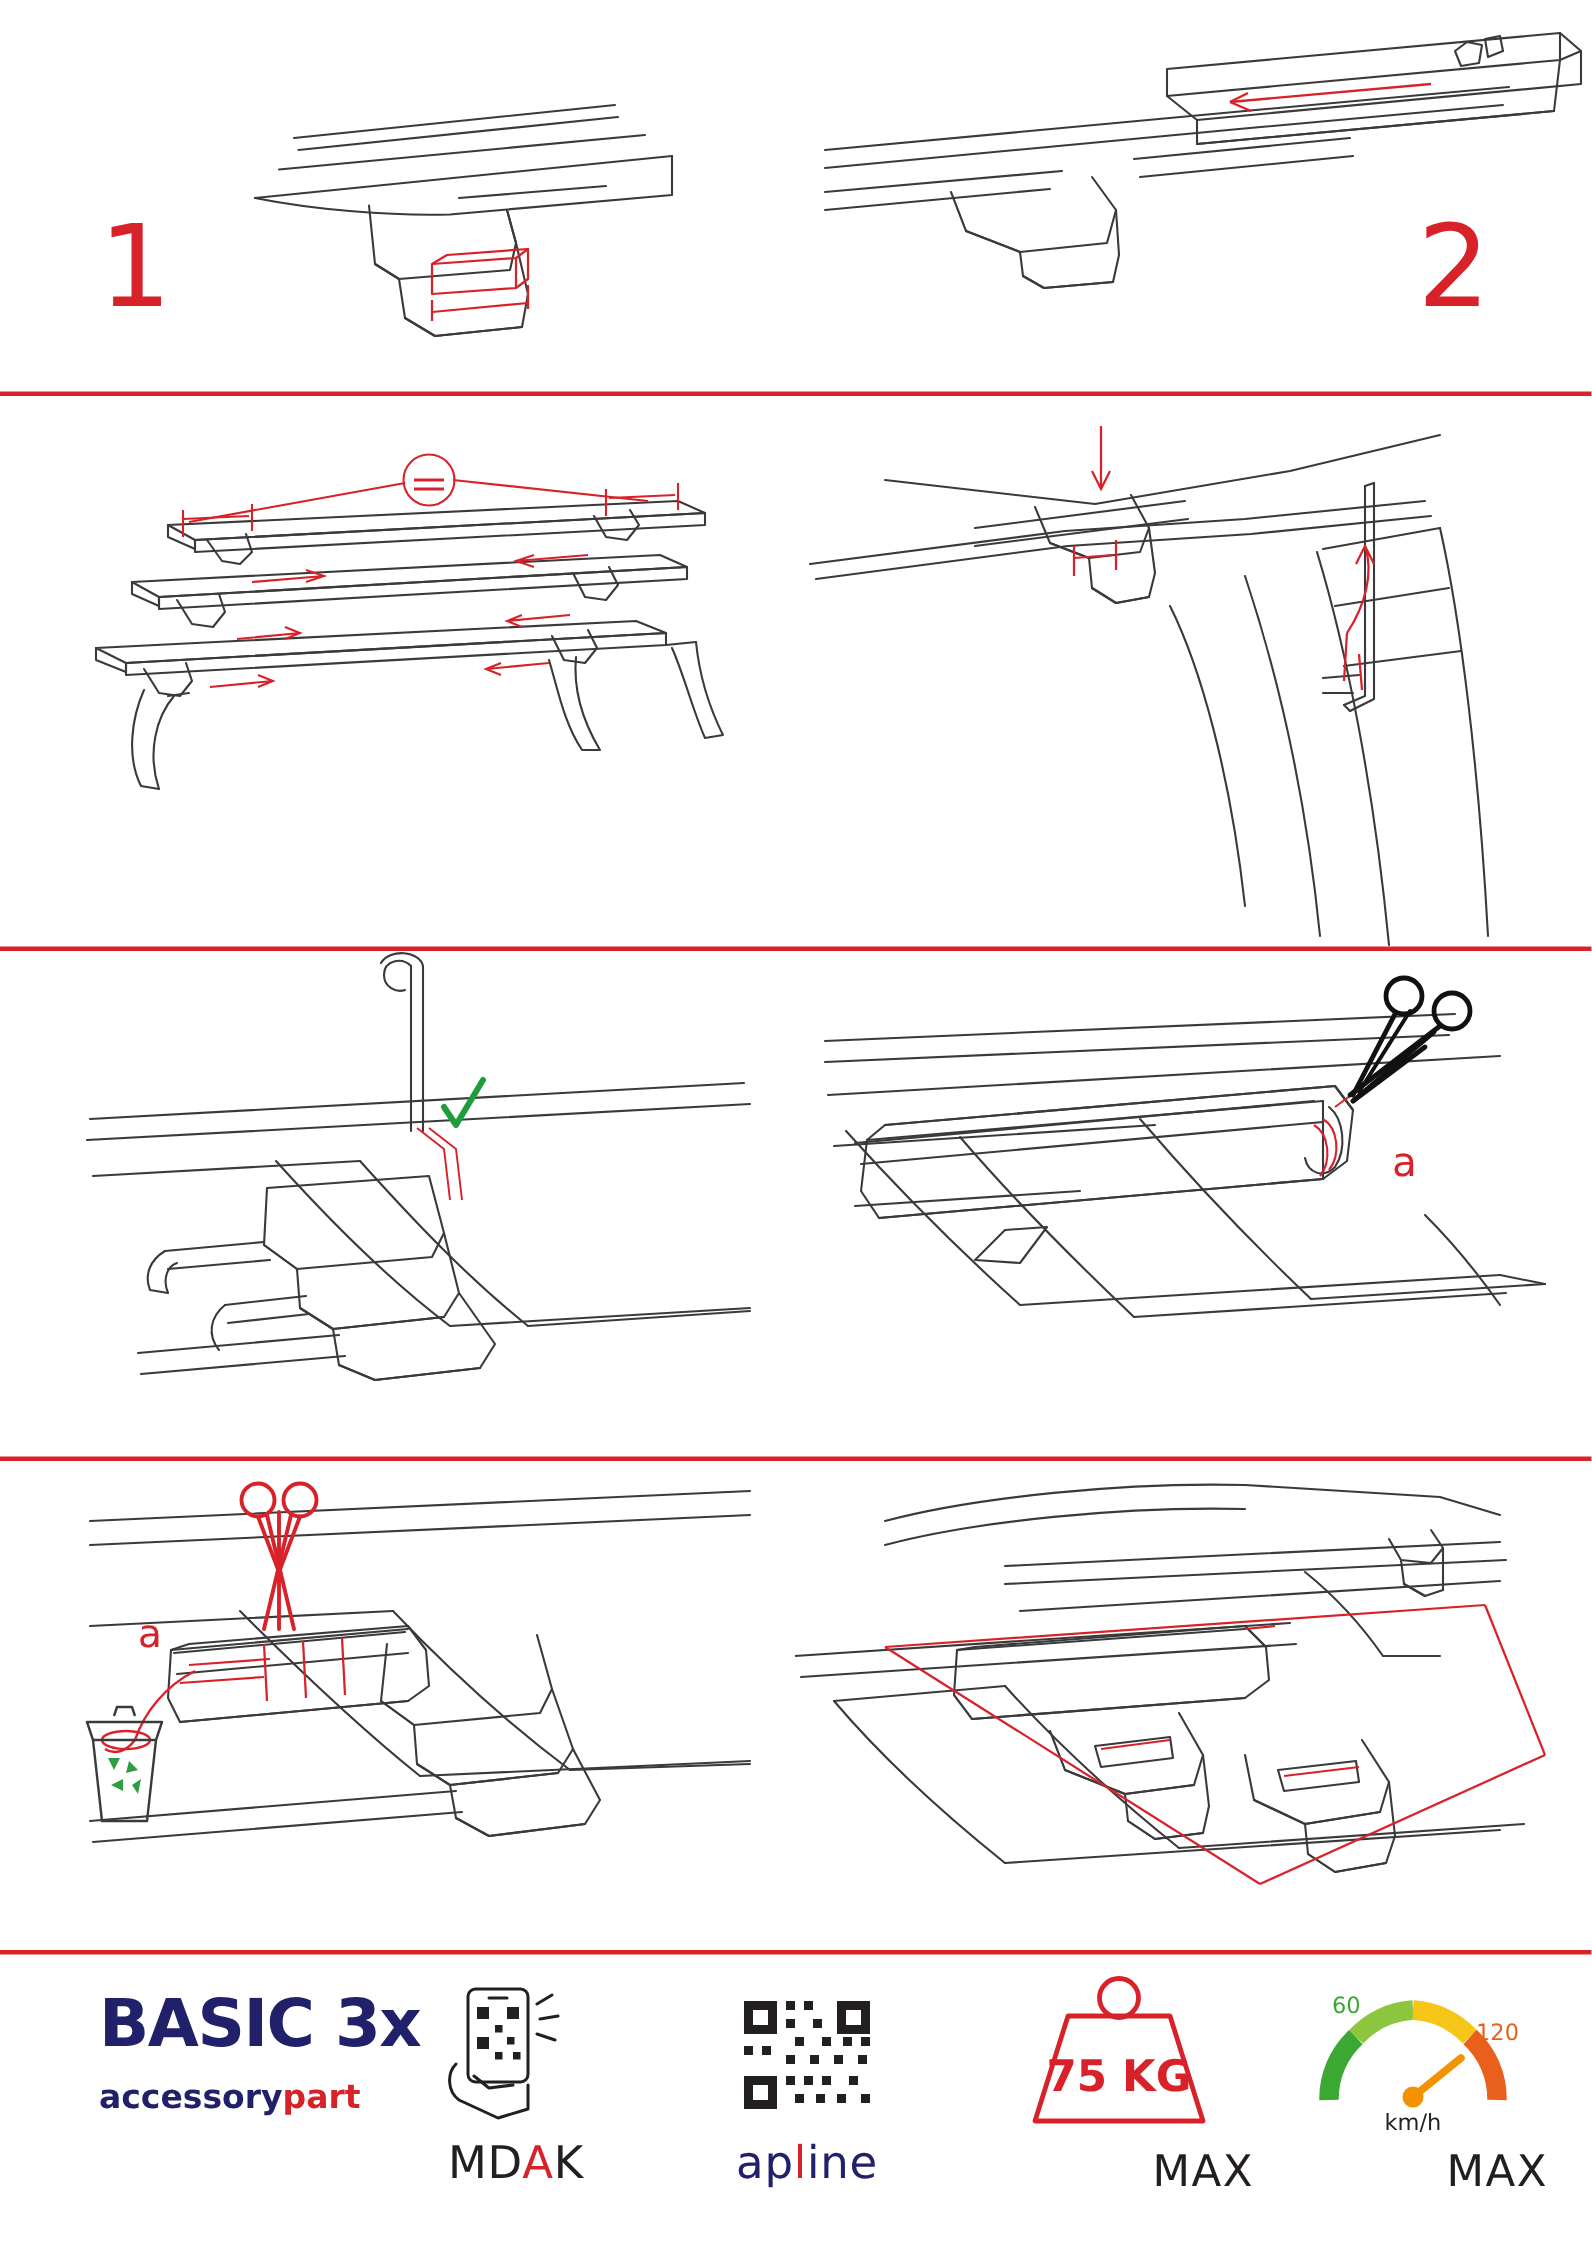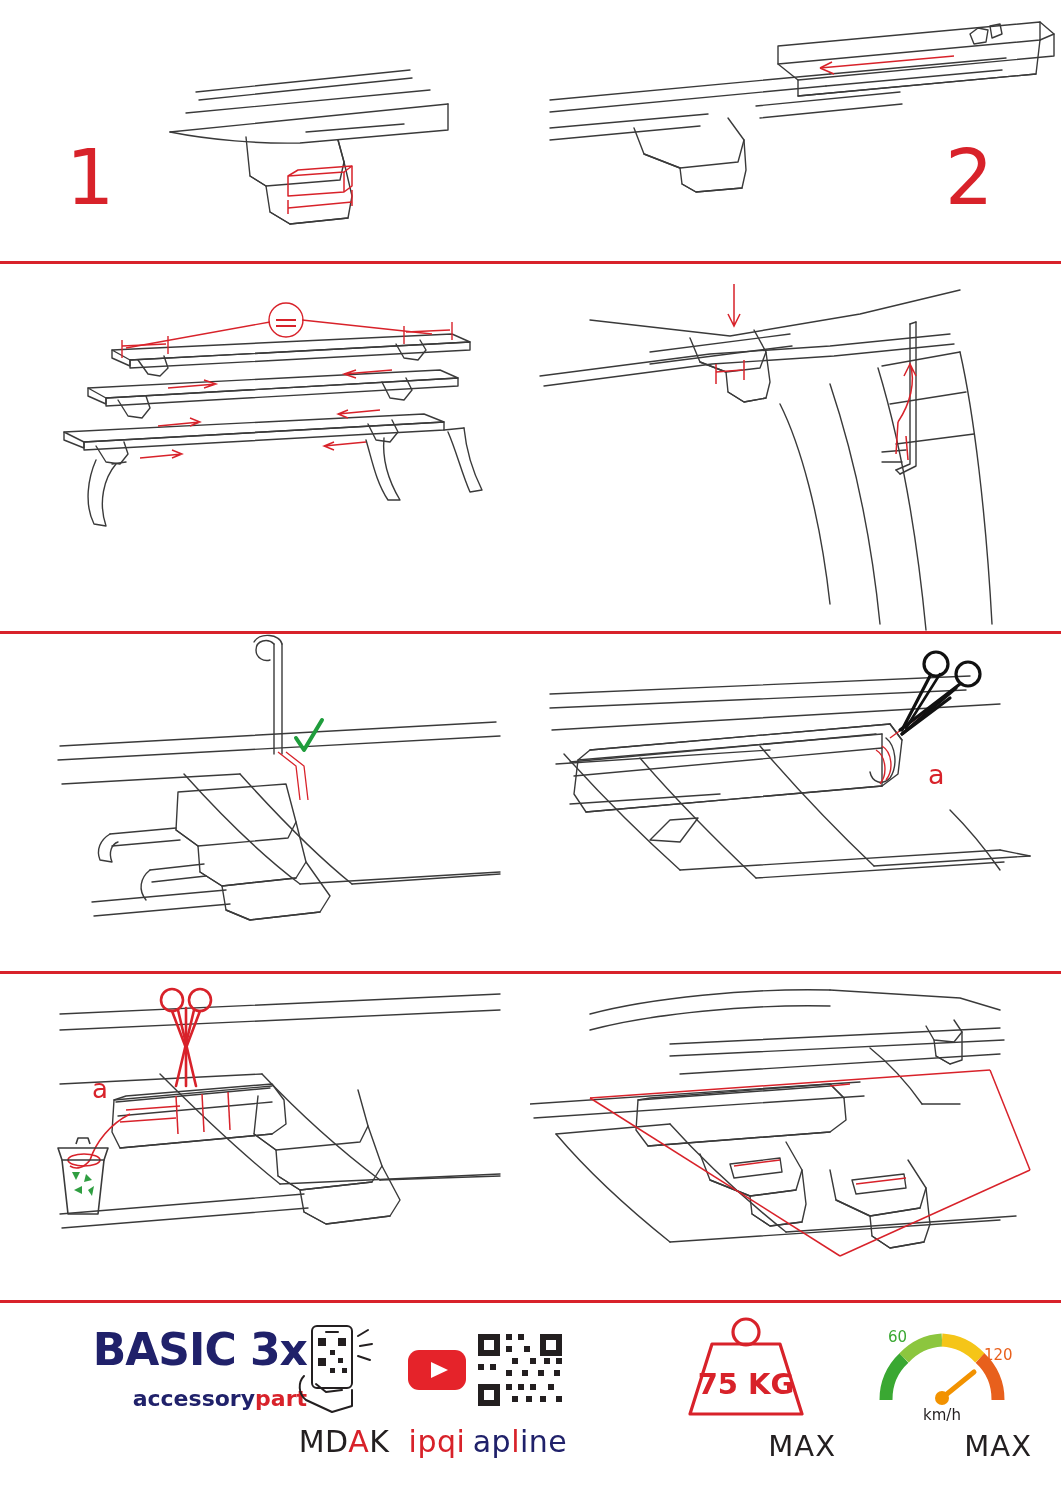--- a/index.html
+++ b/index.html
@@ -50,24 +50,23 @@
   
   .footer {
     position: absolute;
     left: 0;
     top: 1300px;
     width: 1061px;
     height: 200px;
   }
   .brand-block {
     position: absolute;
-    left: 77px;
+    left: 66px;
     top: 28px;
     width: 230px;
-    text-align: right;
   }
   .brand-title {
     font-family: "DejaVu Sans", sans-serif;
     font-weight: bold;
     font-size: 44px;
     color: #20216a;
     letter-spacing: -1px;
     line-height: 1;
   }
   .brand-title .x {
@@ -526,29 +525,22 @@
           <rect x="52" y="38" width="5" height="5"></rect>
           <rect x="44" y="48" width="5" height="5"></rect>
           <rect x="56" y="48" width="5" height="5"></rect>
         </g>
       </svg>
       <div class="logo-caption cap-mdak">
         <span>MD</span><span class="v">A</span><span>K</span>
       </div>
     </div>
 
-    <div class="logo-item" style="left:392px;top:20px;width:90px">
-      <svg width="90" height="100" viewBox="0 0 90 100">
-        <rect x="16" y="30" width="58" height="40" rx="11" fill="#e5232a"></rect>
-        <path d="M39 42 L56 50 L39 58 Z" fill="#ffffff"></path>
-      </svg>
-      <div class="logo-caption cap-ipqi">ipqi</div>
-    </div>
-
-    <div class="logo-item" style="left:460px;top:20px;width:120px">
+
+    <div class="logo-item" style="left:478px;top:20px;width:120px">
       <svg width="120" height="100" viewBox="0 0 120 100">
         <rect x="18" y="14" width="84" height="72" fill="#ffffff"></rect>
         <g fill="#231f20">
           <rect x="18" y="14" width="22" height="22"></rect>
           <rect x="80" y="14" width="22" height="22"></rect>
           <rect x="18" y="64" width="22" height="22"></rect>
           <rect x="46" y="14" width="6" height="6"></rect>
             <rect x="58" y="14" width="6" height="6"></rect>
           <rect x="46" y="26" width="6" height="6"></rect>
             <rect x="64" y="26" width="6" height="6"></rect>

